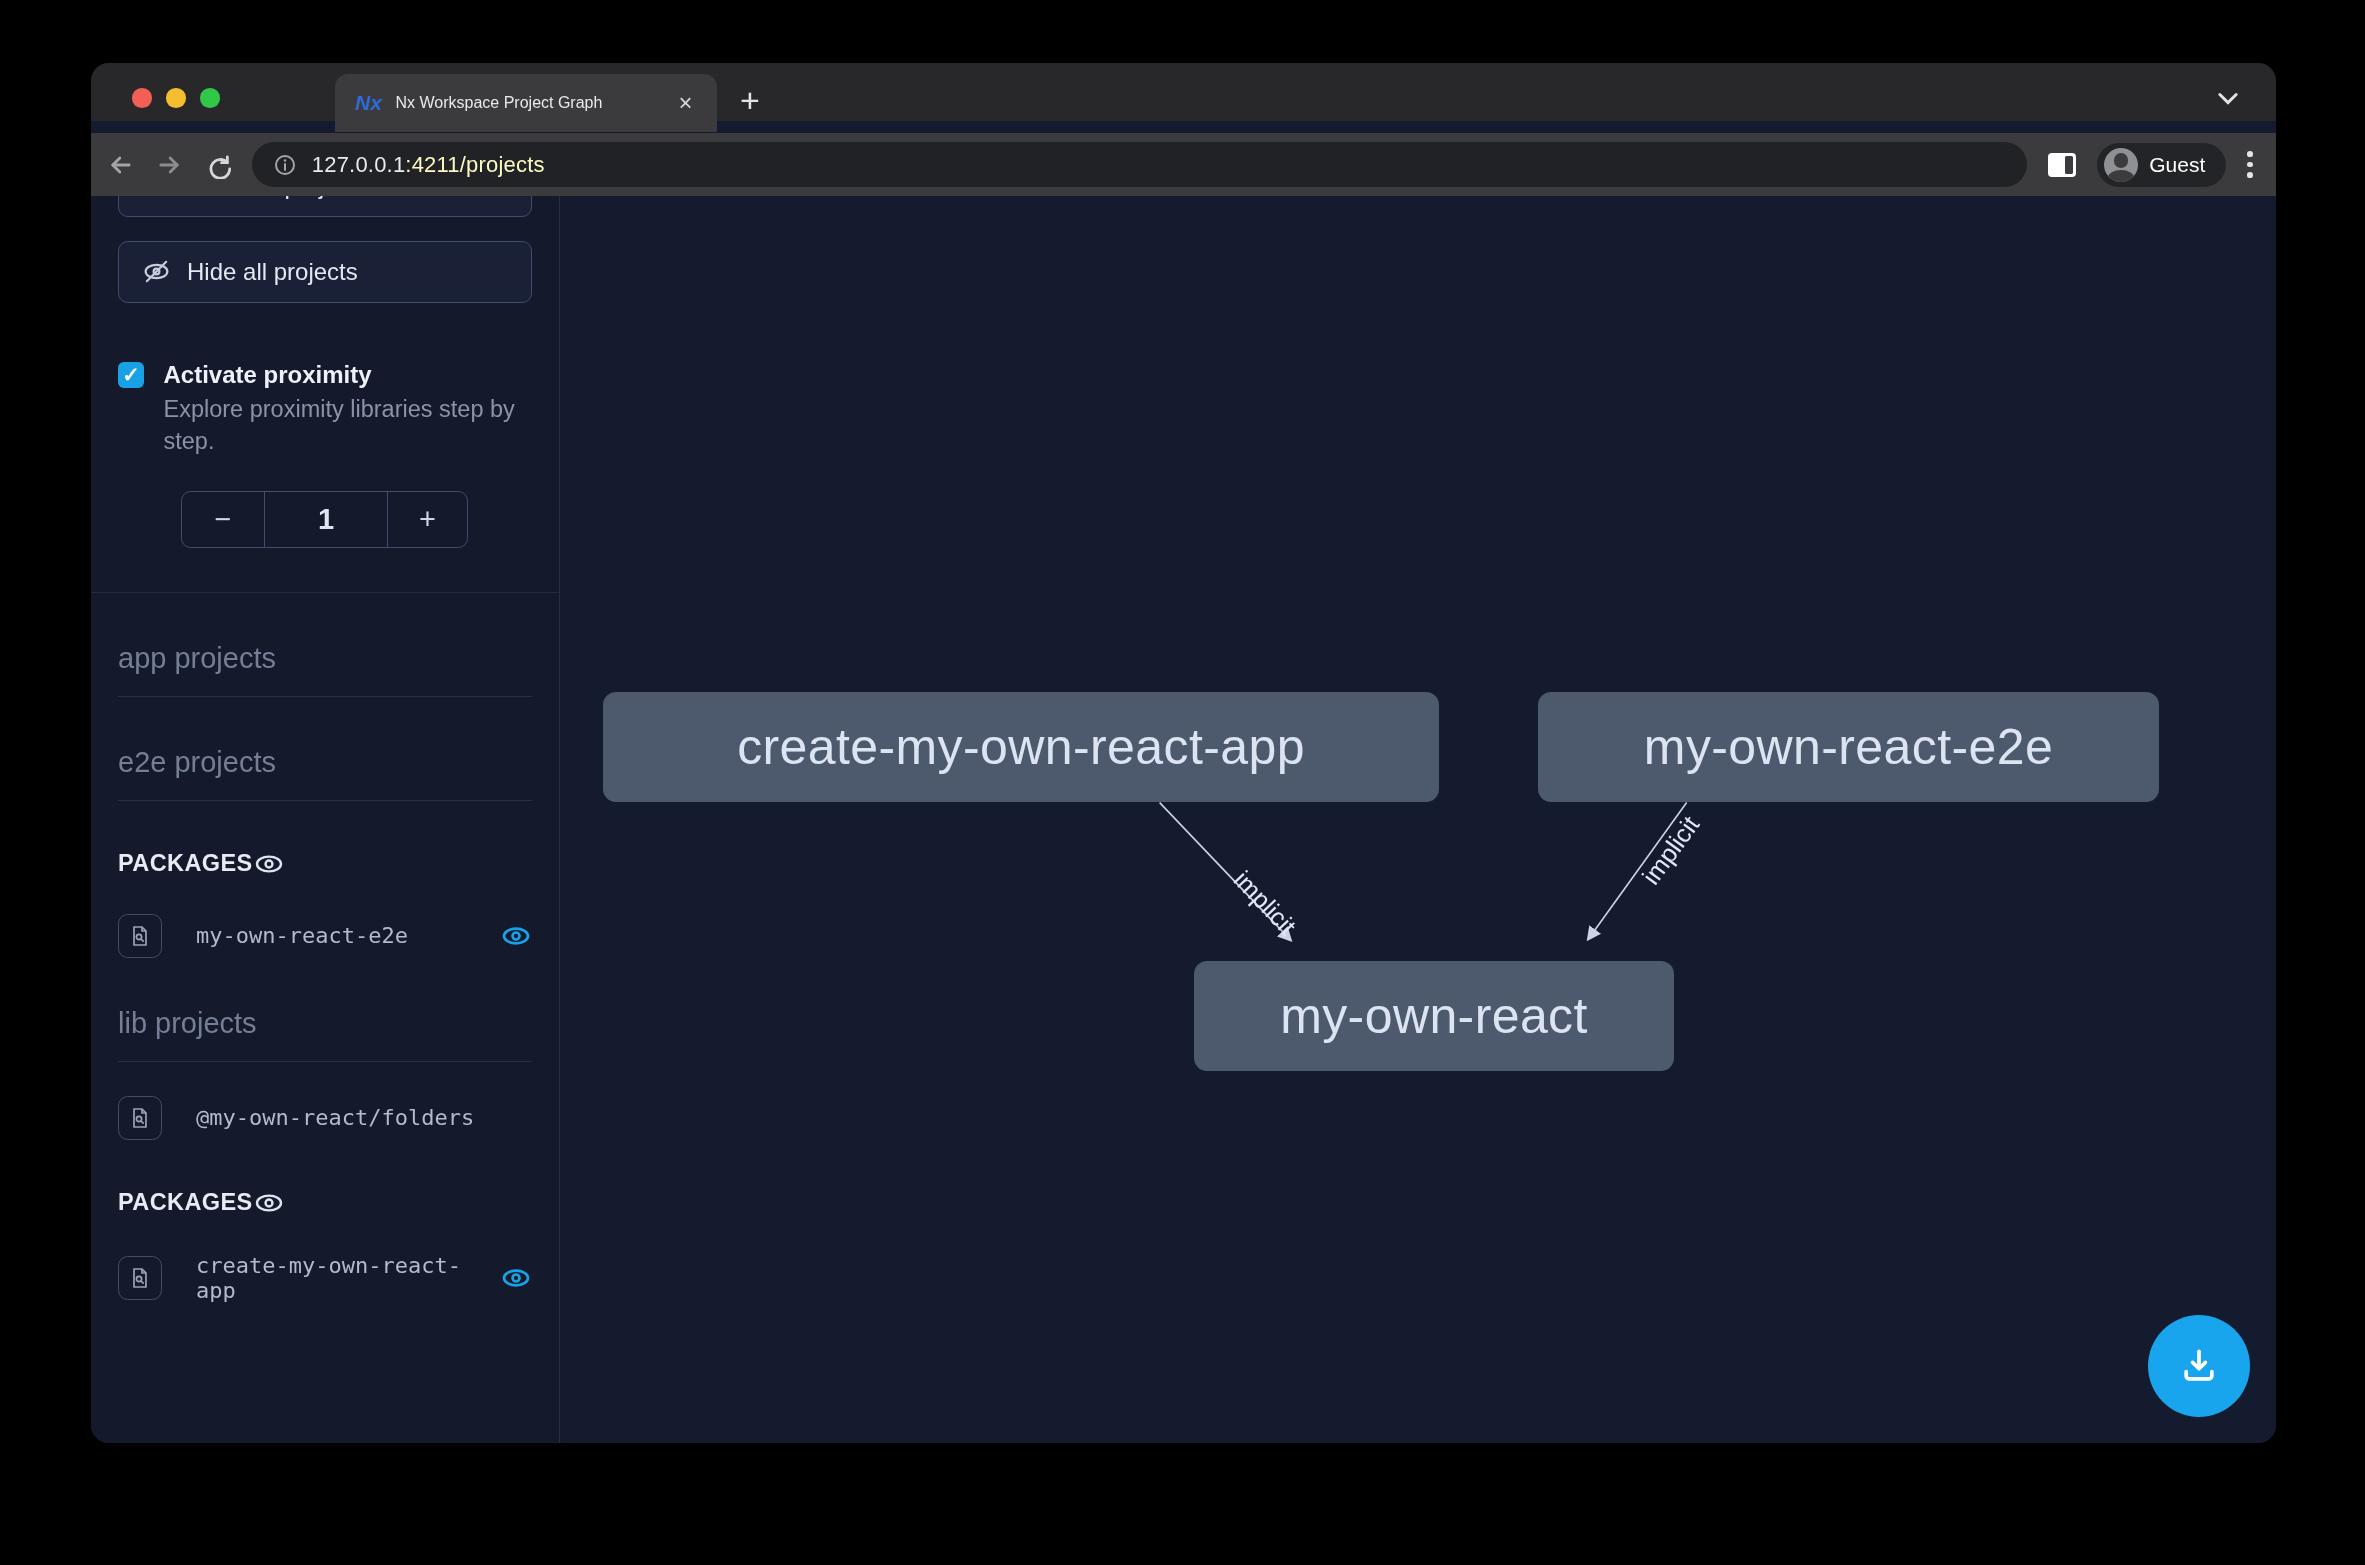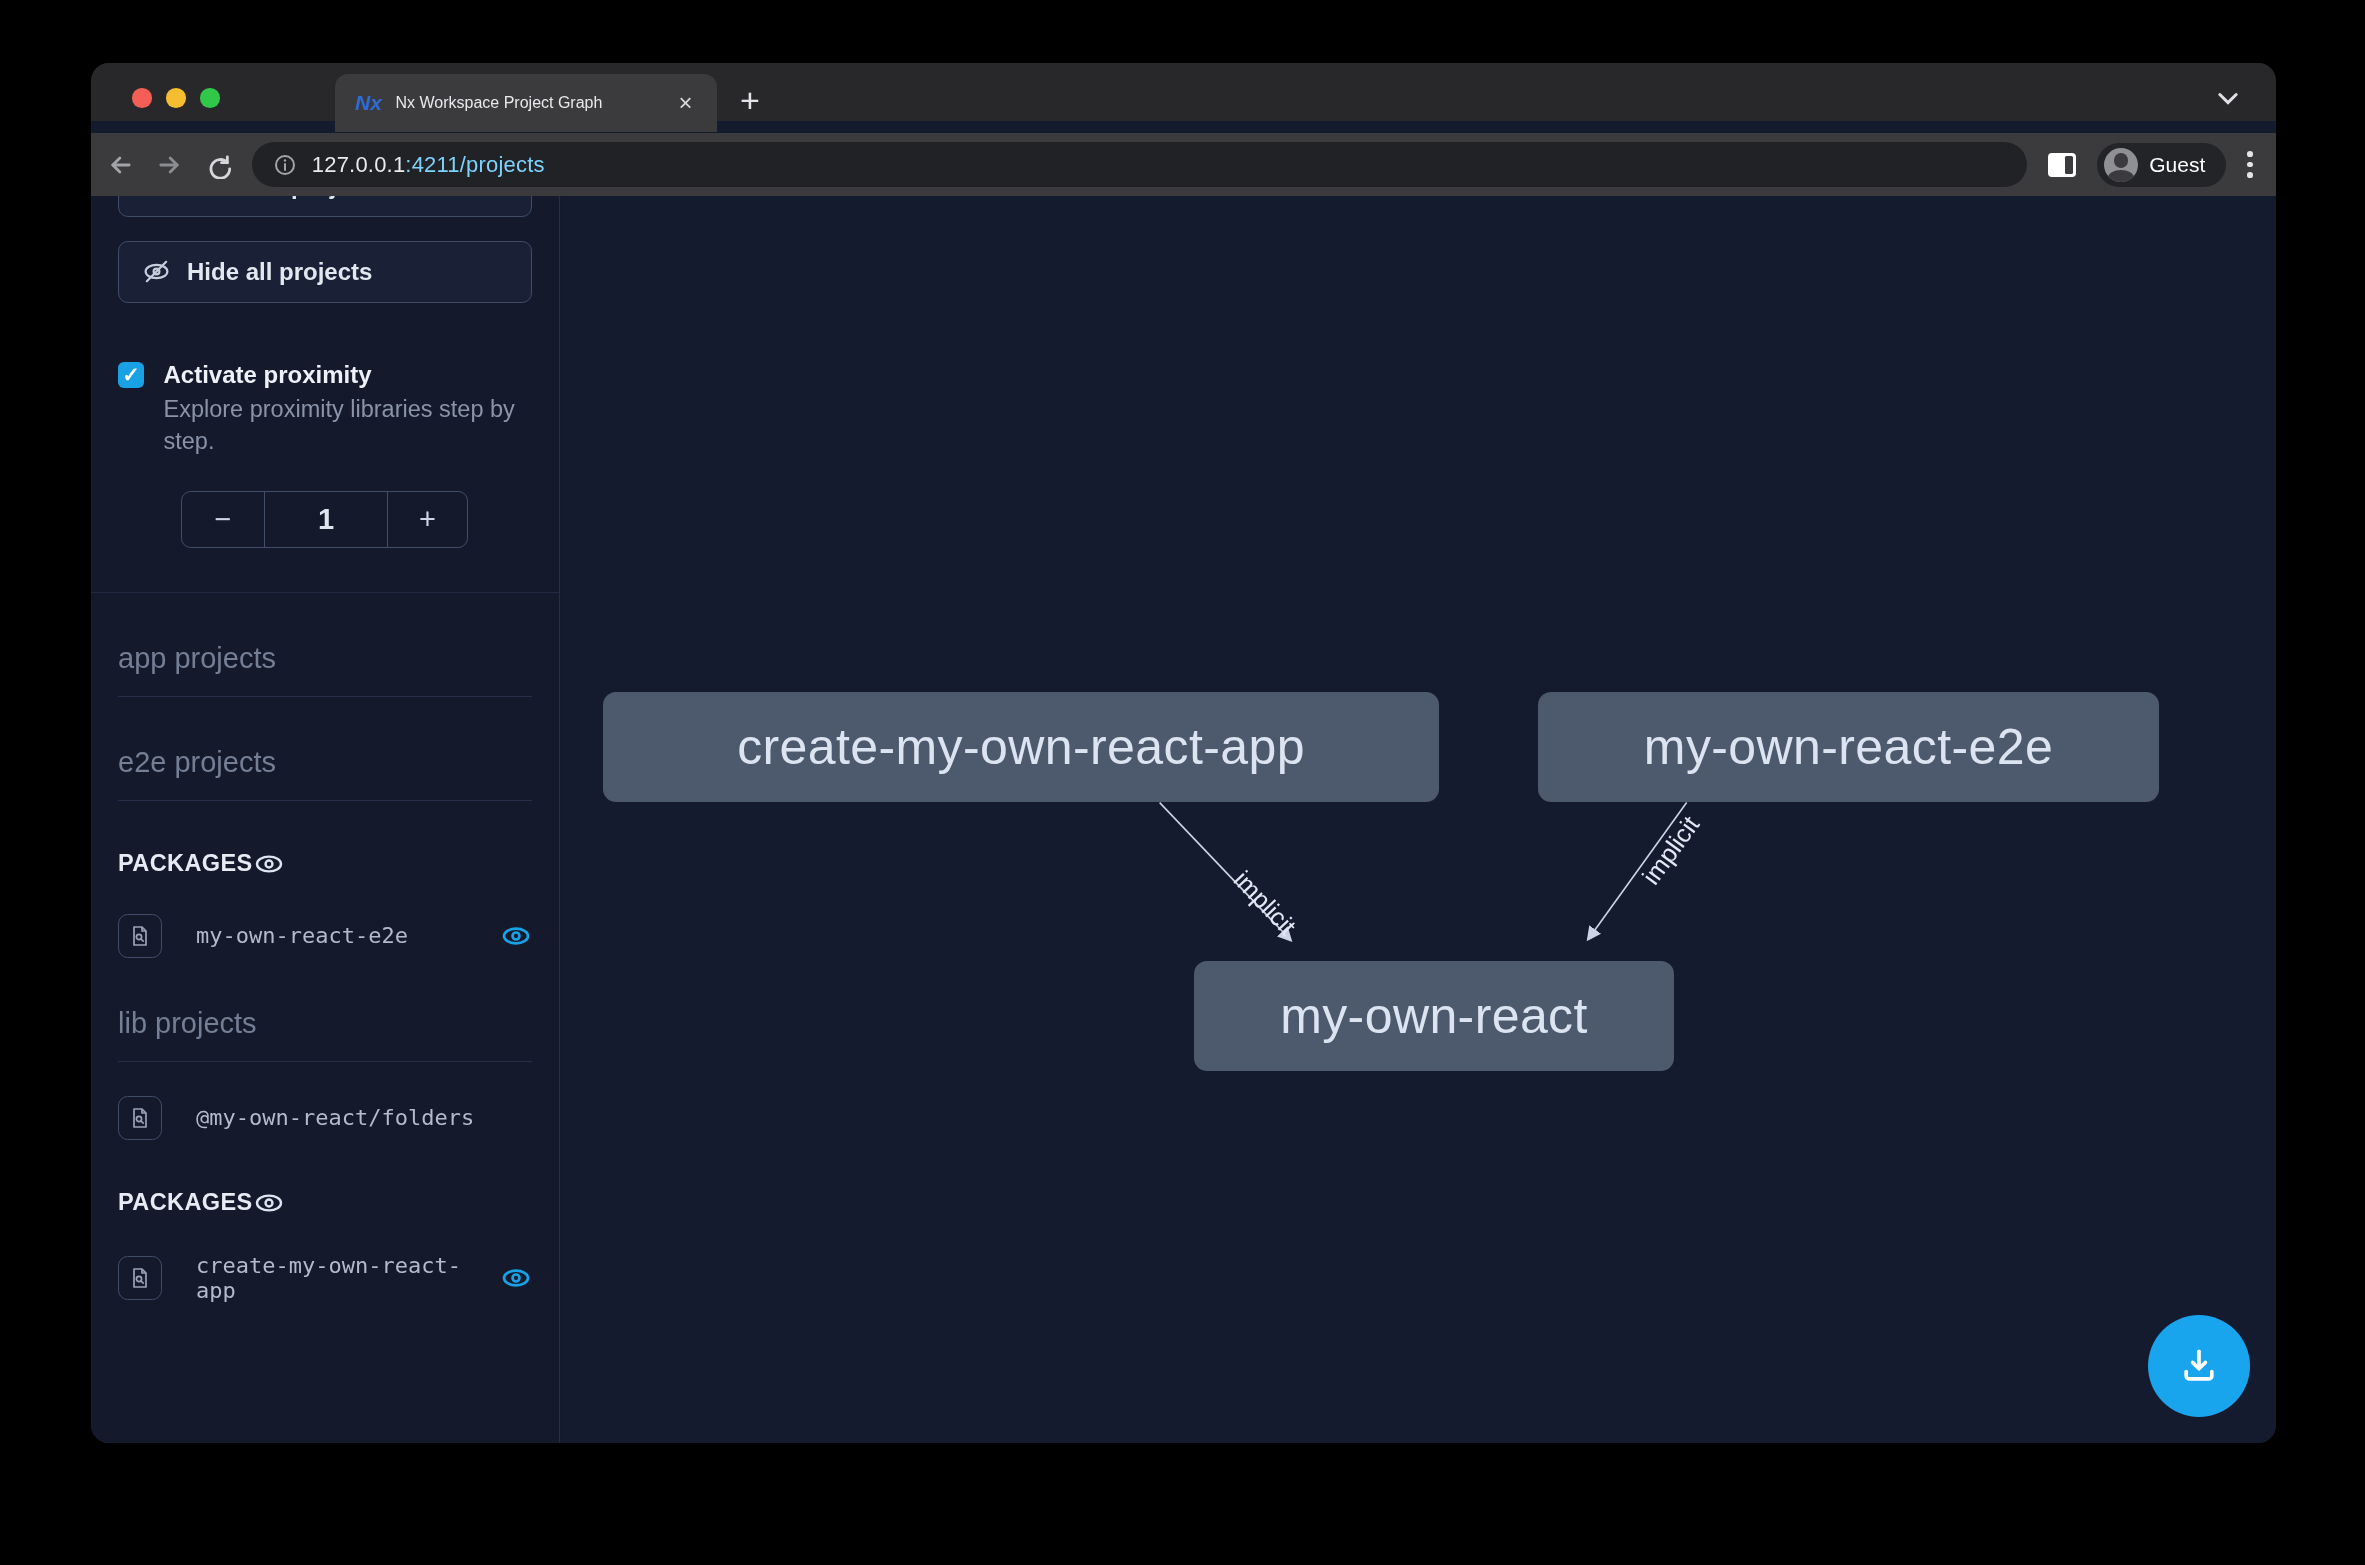--- a/index.html
+++ b/index.html
@@ -25,41 +25,41 @@
 
   
   .toolbar { position:absolute; left:0; top:70px; width:100%; height:63px; background:#3b3b3e;
              display:flex; align-items:center; }
   .navbtn { width:37px; height:37px; display:flex; align-items:center; justify-content:center; margin-left:11.4px; }
   .navbtn svg { width:28px; height:28px; }
   .urlbar { height:45px; background:#212226; border-radius:23px; flex:1; margin:0 21px 0 16px;
             display:flex; align-items:center; padding:0 21px; gap:14.6px; }
   .urlbar svg { width:24px; height:24px; flex:none; }
   .url-text { font-size:22px; color:#e8eaed; letter-spacing:0.2px; }
-  .url-text .rest { color:#7dd3fc; }
+  .url-text .rest { color:#fef9c3; }
   .right-cluster { display:flex; align-items:center; gap:21px; margin-right:23px; }
   .split-icon { width:28px; height:24px; background:#fff; border-radius:4px; position:relative; }
   .split-icon::after { content:""; position:absolute; right:3.2px; top:3.2px; width:8px; height:18px; background:#3b3b3e; border-radius:1.6px; }
   .guest-pill { height:44px; background:#232427; border-radius:22px; display:flex; align-items:center; padding:0 21px 0 6.5px; gap:11.4px;text-align:right; }
   .avatar { width:34px; height:34px; border-radius:50%; background:#8f9094; position:relative; overflow:hidden; }
   .avatar::before { content:""; position:absolute; left:9.7px; top:5.7px; width:14.6px; height:14.6px; border-radius:50%; background:#3b3b3e; }
   .avatar::after { content:""; position:absolute; left:4px; top:22px; width:26px; height:16px; border-radius:50%; background:#3b3b3e; }
   .guest-label { color:#fff; font-size:21px; }
   .kebab { color:#e3e4e7; font-size:24px; letter-spacing:0; line-height:9px; display:flex; flex-direction:column; gap:4.9px; }
   .kebab i { width:5.7px; height:5.7px; background:#e3e4e7; border-radius:50%; display:block; }
 
   
   .content { position:absolute; left:0; top:133px; width:100%; height:1247px; background:#141a2c; }
   .sidebar { position:absolute; left:0; top:0; width:469px; height:100%; background:#141a2c;
              border-right:1.6px solid #262e47; padding:0 27px; overflow:hidden; }
   .canvas { position:absolute; left:471px; top:0; width:1715px; height:100%; background:#151b2e; }
 
   .side-btn { width:100%; height:62px; border:1.6px solid #414d6b; border-radius:9.7px; background:#1a2136;
               display:flex; align-items:center; gap:16px; padding:0 23px; color:#e2e8f0;
-              font-size:24px; font-weight:700; }
+              font-size:24px; font-weight:400; }
   .side-btn svg { width:29px; height:29px; flex:none; }
   .btn-cut { margin-top:-41px; }
   .btn-hide { margin-top:23.5px; }
 
   .opt { display:flex; margin-top:56px; gap:19.5px; }
   .opt + .opt { margin-top:30px; }
   .checkbox { width:26px; height:26px; border-radius:5.7px; flex:none; margin-top:3.2px; }
   .cb-off { background:#4d4d50; border:1.6px solid #8d8d90; }
   .cb-on  { background:#19a1e5; color:#fff; display:flex; align-items:center; justify-content:center;
             font-size:21px; font-weight:bold; }

